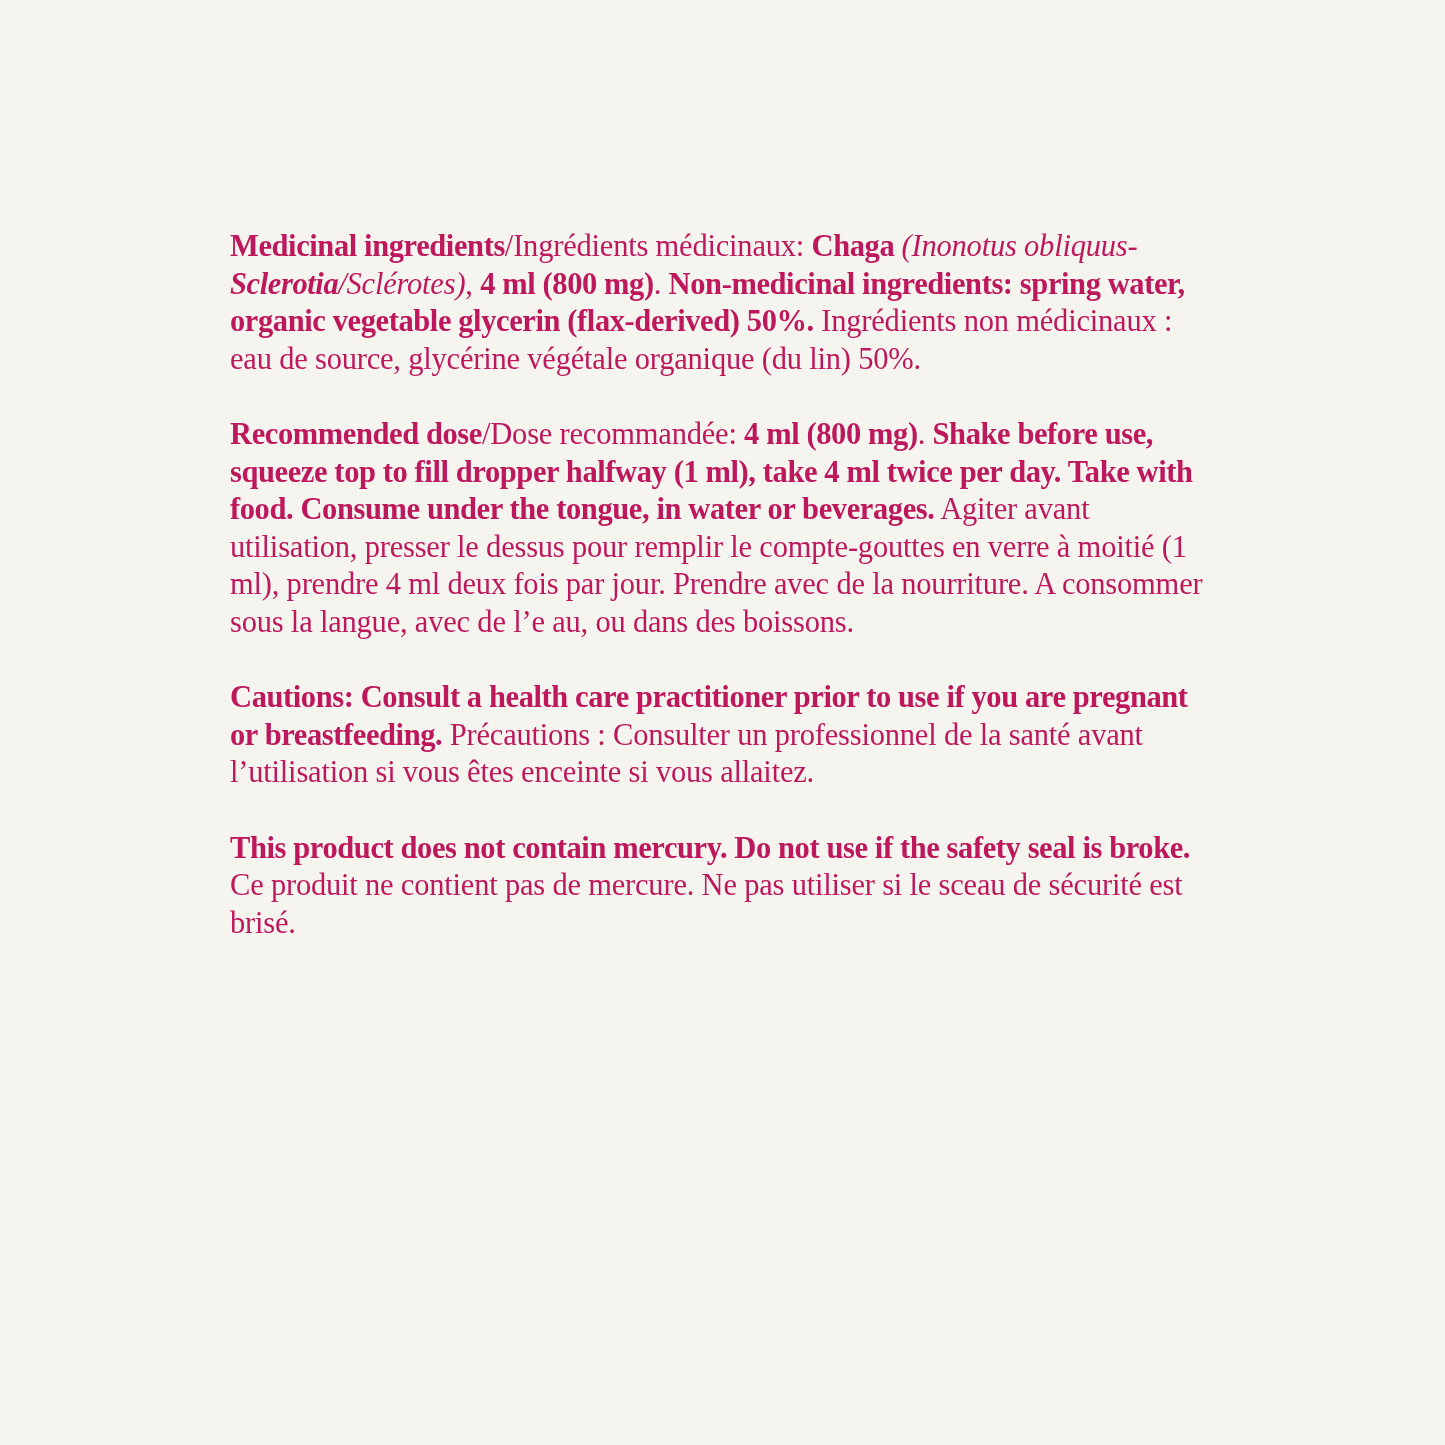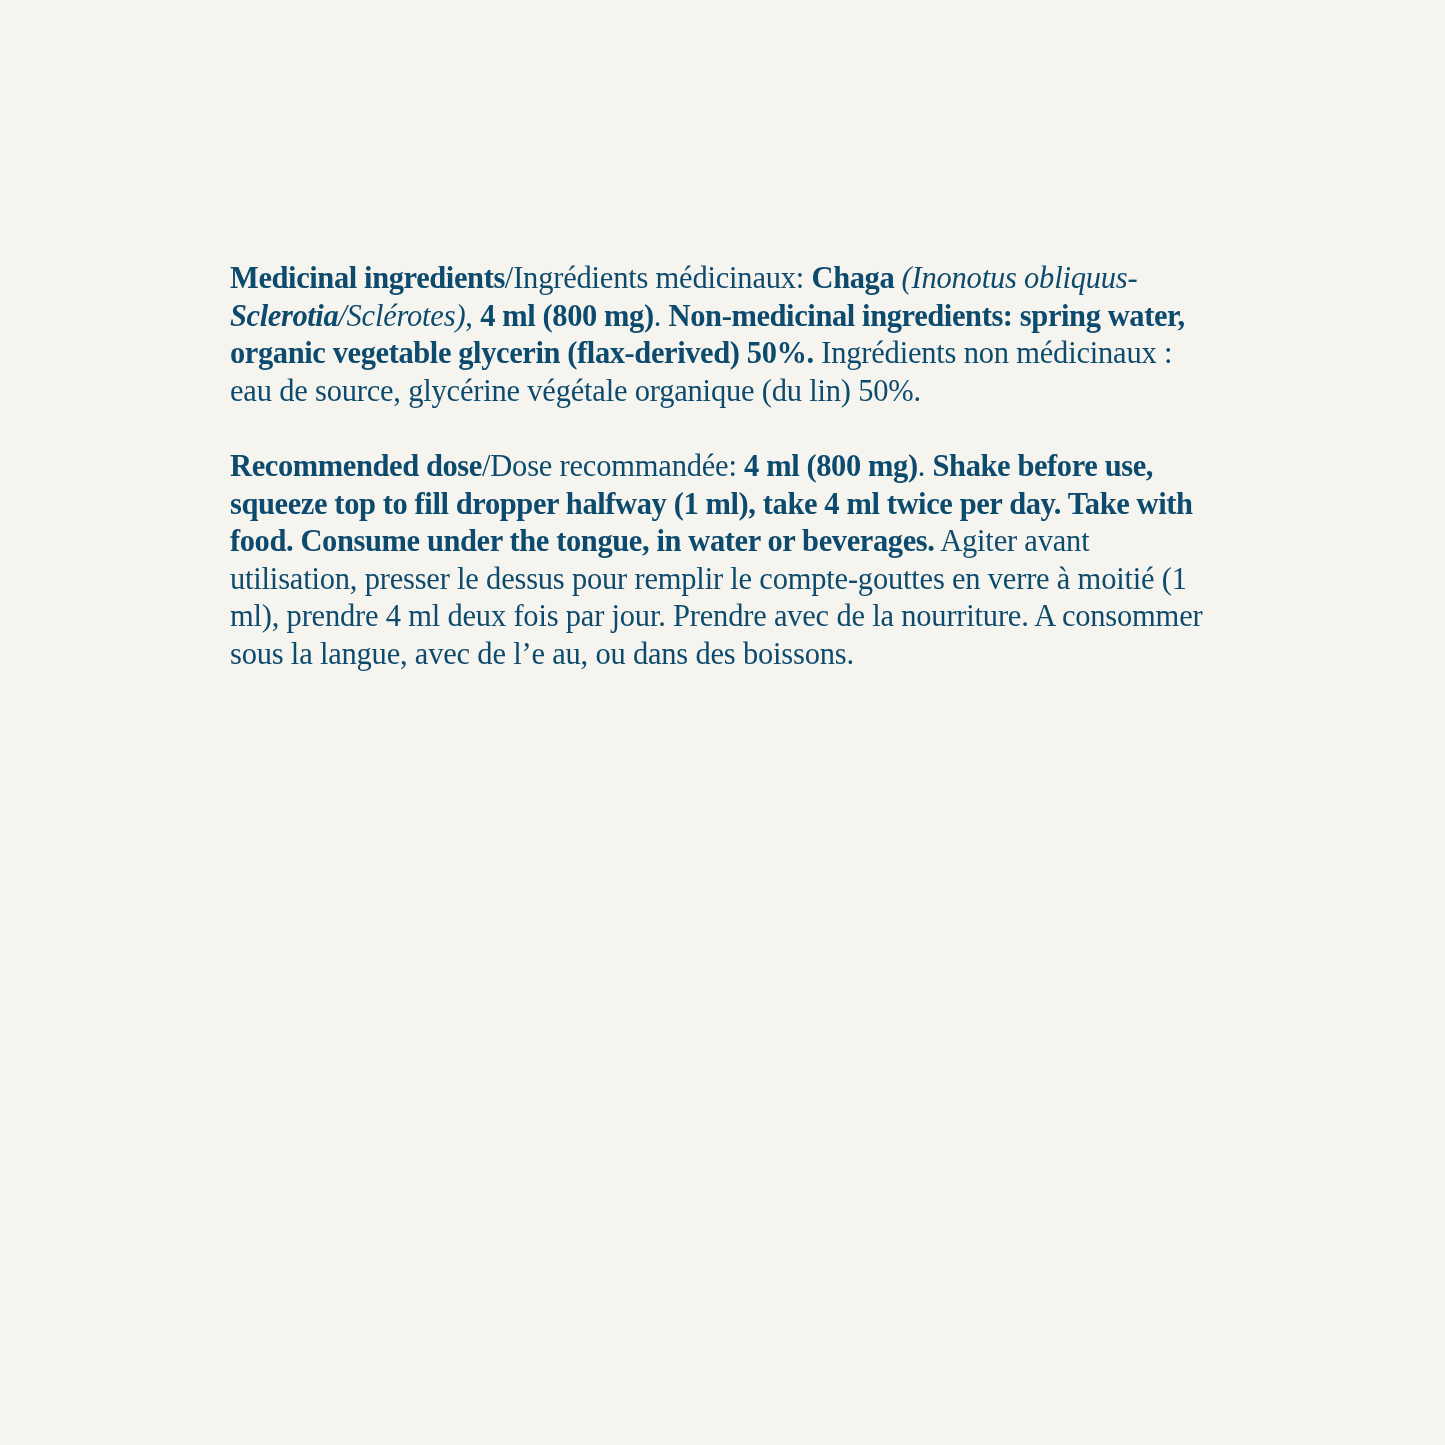--- a/index.html
+++ b/index.html
@@ -43,17 +43,19 @@
   .seg-bold-italic {
     font-weight: 700;
     font-style: italic;
     letter-spacing: -0.4px;
   }
 </style>
 </head>
 <body>
 
 <div class="canvas" style="background: rgb(246, 244, 238);">
-  <div class="label-text" style="color: #0c4a6e; margin-top: 32px;">
+  <div class="label-text" style="color: #be185d;">
       <p class="para"><span class="seg-bold">Medicinal ingredients</span><span class="seg-regular">/Ingrédients médicinaux: </span><span class="seg-bold">Chaga </span><span class="seg-italic">(Inonotus obliquus-</span><span class="seg-bold-italic">Sclerotia</span><span class="seg-italic">/Sclérotes)</span><span class="seg-regular">, </span><span class="seg-bold">4 ml (800 mg)</span><span class="seg-regular">. </span><span class="seg-bold">Non-medicinal ingredients: spring water, organic vegetable glycerin (flax-derived) 50%.</span><span class="seg-regular"> Ingrédients non médicinaux : eau de source, glycérine végétale organique (du lin) 50%.</span></p>
       <p class="para"><span class="seg-bold">Recommended dose</span><span class="seg-regular">/Dose recommandée: </span><span class="seg-bold">4 ml (800 mg)</span><span class="seg-regular">. </span><span class="seg-bold">Shake before use, squeeze top to fill dropper halfway (1 ml), take 4 ml twice per day. Take with food. Consume under the tongue, in water or beverages.</span><span class="seg-regular"> Agiter avant utilisation, presser le dessus pour remplir le compte-gouttes en verre à moitié (1 ml), prendre 4 ml deux fois par jour. Prendre avec de la nourriture. A consommer sous la langue, avec de l’e au, ou dans des boissons.</span></p>
+      <p class="para"><span class="seg-bold">Cautions: Consult a health care practitioner prior to use if you are pregnant or breastfeeding.</span><span class="seg-regular"> Précautions : Consulter un professionnel de la santé avant l’utilisation si vous êtes enceinte si vous allaitez.</span></p>
+      <p class="para"><span class="seg-bold">This product does not contain mercury. Do not use if the safety seal is broke.</span><span class="seg-regular"> Ce produit ne contient pas de mercure. Ne pas utiliser si le sceau de sécurité est brisé.</span></p>
     </div>
 </div>
 
 </body></html>

